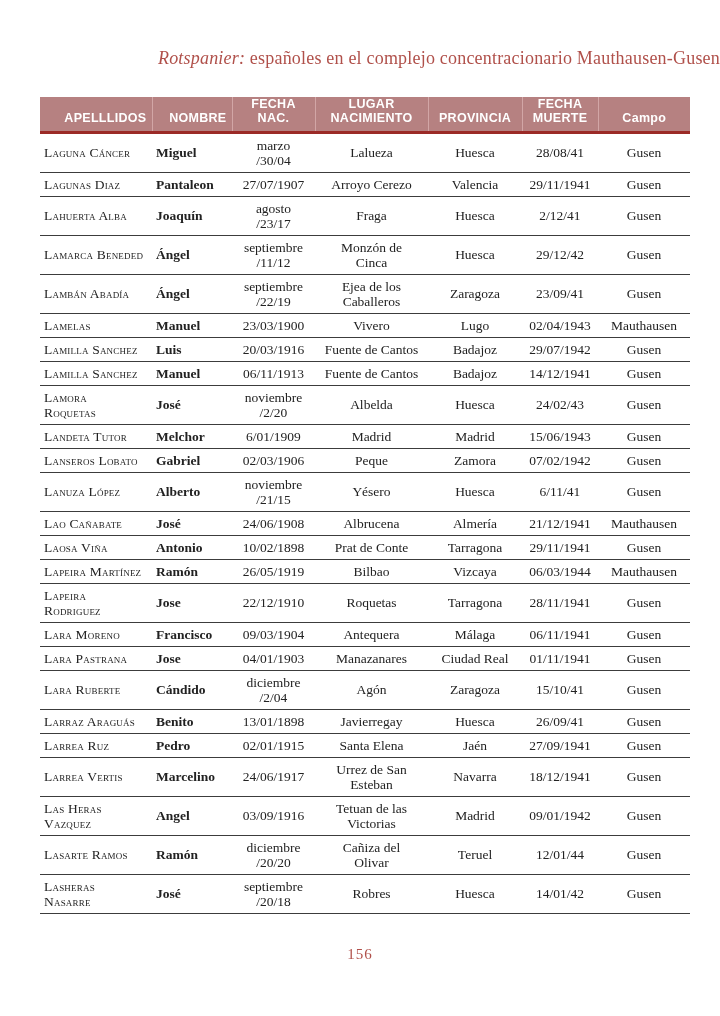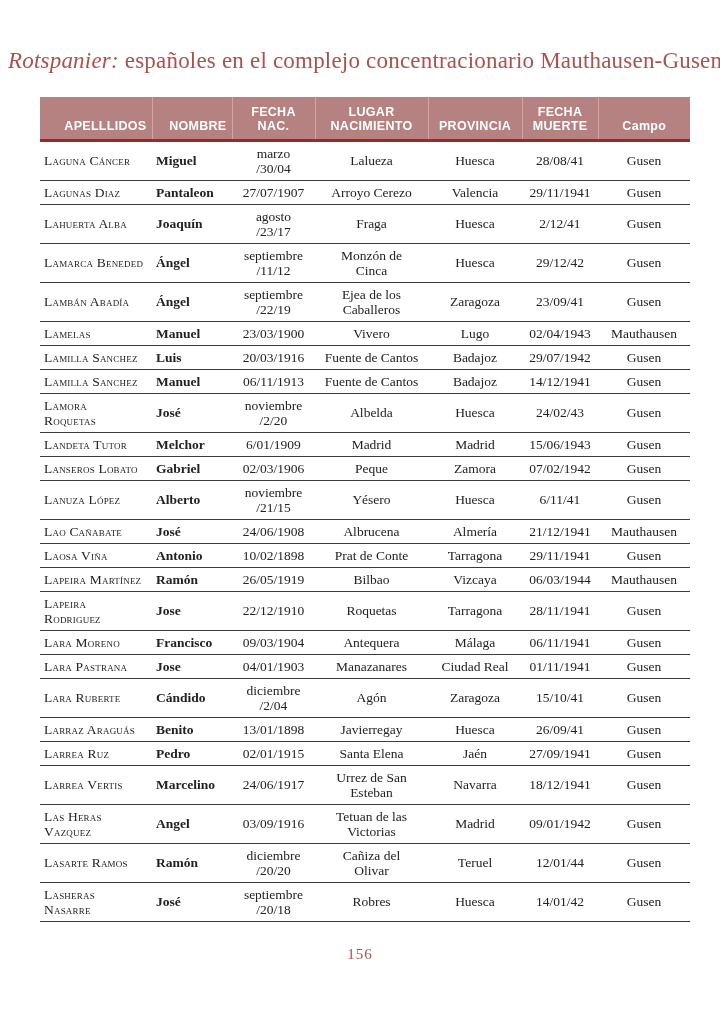--- a/index.html
+++ b/index.html
@@ -11,24 +11,24 @@
     position: relative;
     width: 720px;
     height: 1016px;
     background: #ffffff;
     font-family: "Liberation Serif", "DejaVu Serif", serif;
     overflow: hidden;
   }
   .doc-title {
     position: absolute;
     top: 48px;
-    left: 8px;
+    left: 17px;
     right: 0;
-    text-align: left;
-    font-size: 23px;
+    text-align: right;
+    font-size: 18px;
     color: #b0504a;
     letter-spacing: 0.2px;
     white-space: nowrap;
   }
   .doc-title .t-italic { font-style: italic; }
   table.roster {
     position: absolute;
     top: 97px;
     left: 40px;
     width: 650px;
@@ -46,21 +46,21 @@
   thead th {
     background: #b68181;
     color: #ffffff;
     font-family: "Liberation Sans", "DejaVu Sans", sans-serif;
     font-weight: bold;
     font-size: 12.5px;
     line-height: 1.15;
     letter-spacing: 0.3px;
     vertical-align: bottom;
     text-align: center;
-    padding: 8px 5px 5px 5px;
+    padding: 0 5px 5px 5px;
     white-space: pre-line;
     border-bottom: 3px solid #9b2a27;
   }
   thead th + th { border-left: 1px solid #d2a6a6; }
   thead th:nth-child(1),
   thead th:nth-child(2) { text-align: right; }
 
   tbody td {
     font-size: 13.5px;
     line-height: 15px;

